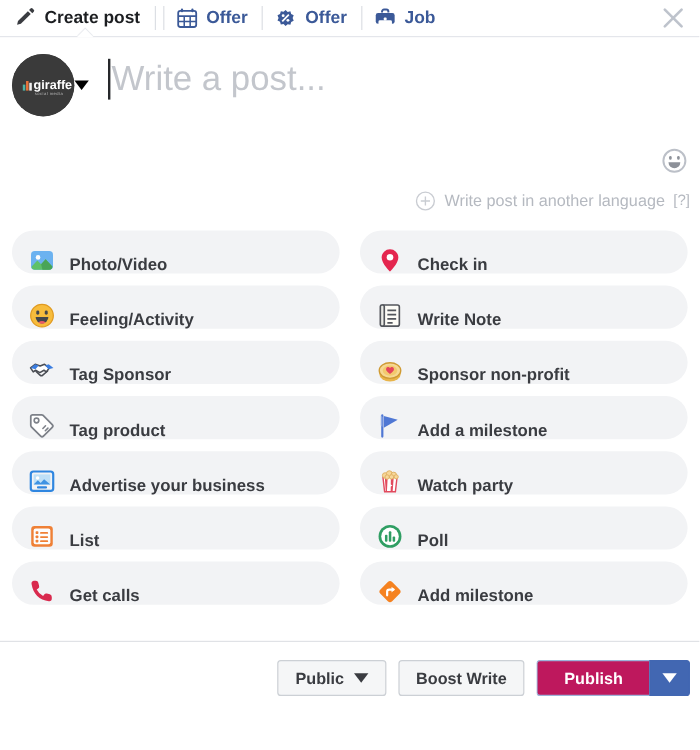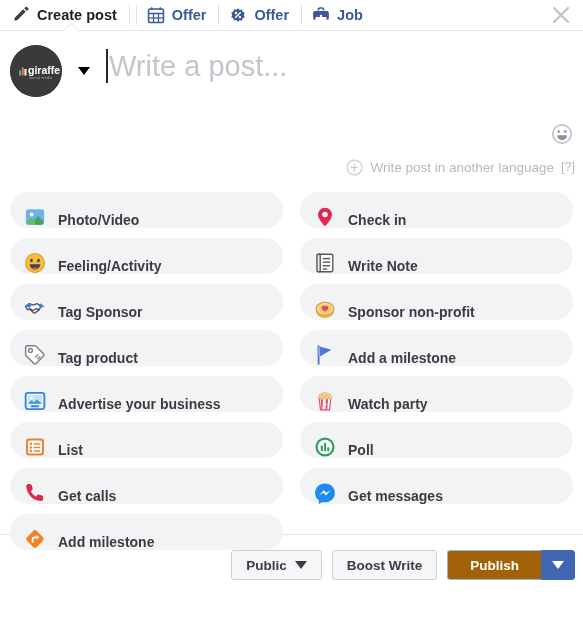--- a/index.html
+++ b/index.html
@@ -69,21 +69,21 @@
     filter: drop-shadow(0 -1px 0 #e4e6eb);
   }
 
   
   .composer {
     display: flex;
     align-items: flex-start;
     padding: 14px 10px 0 10px;
     height: 92px;
   }
-  .avatar-wrap { display: flex; align-items: center; gap: 16px; flex: none; }
+  .avatar-wrap { display: flex; align-items: center; gap: 0; flex: none; }
   .avatar {
     width: 52px; height: 52px;
     border-radius: 50%;
     background: #3a3a3a;
     display: flex;
     align-items: center;
     justify-content: center;
     overflow: hidden;
   }
   .avatar svg { width: 52px; height: 52px; display: block; }
@@ -200,21 +200,21 @@
   }
   .btn-caret {
     width: 0; height: 0;
     border-left: 6px solid transparent;
     border-right: 6px solid transparent;
     border-top: 8px solid #3a3c41;
   }
   .publish-group { display: flex; align-items: stretch; }
   .btn-publish {
     height: 30px;
-    background: #a16207;
+    background: #be185d;
     border: 1px solid #9cb3d9;
     border-right: none;
     border-radius: 3px 0 0 3px;
     color: #ffffff;
     font-size: 13.5px;
     font-weight: bold;
     padding: 0 22px;
     display: flex;
     align-items: center;
     justify-content: center;
@@ -484,27 +484,20 @@
     <span class="pill-label">Poll</span>
   </div>
 
   <div class="pill">
     <svg class="pill-icon" viewBox="0 0 24 24">
       <path d="M6.4 2.2c1.1 0 2 .8 2.3 1.9l.7 2.7a2.3 2.3 0 01-.9 2.4l-1.3 1a12.6 12.6 0 005.8 5.8l1-1.3a2.3 2.3 0 012.4-.9l2.7.7a2.4 2.4 0 011.8 2.3v1.5a2.4 2.4 0 01-2.6 2.4C9.6 20 3.9 14.3 2.5 5.2A2.4 2.4 0 014.9 2.2z" fill="#d92a4e"></path>
     </svg>
     <span class="pill-label">Get calls</span>
   </div>
 
-  <div class="pill">
-    <svg class="pill-icon" viewBox="0 0 24 24">
-      <path d="M12 1.6C5.9 1.6 1.2 6.1 1.2 11.9c0 3.3 1.6 6.2 4.1 8.1v3.9l3.8-2.1a12 12 0 002.9.4c6.1 0 10.8-4.5 10.8-10.3S18.1 1.6 12 1.6z" fill="#1e8bf0"></path>
-      <path d="M5.4 14.6l5.3-5.6 2.7 2.8 4.9-2.8-5.3 5.6-2.7-2.8z" fill="#ffffff"></path>
-    </svg>
-    <span class="pill-label">Get messages</span>
-  </div>
 
   <div class="pill">
     <svg class="pill-icon" viewBox="0 0 24 24">
       <rect x="12" y="1.3" width="15.1" height="15.1" rx="2.8" fill="#f58220" transform="rotate(45 12 1.3)"></rect>
       <path d="M9.4 15.4v-3.2a2 2 0 012-2h3.8" fill="none" stroke="#ffffff" stroke-width="2" stroke-linecap="round"></path>
       <path d="M13.4 7.6l3 2.6-3 2.6z" fill="#ffffff"></path>
     </svg>
     <span class="pill-label">Add milestone</span>
   </div>
 

